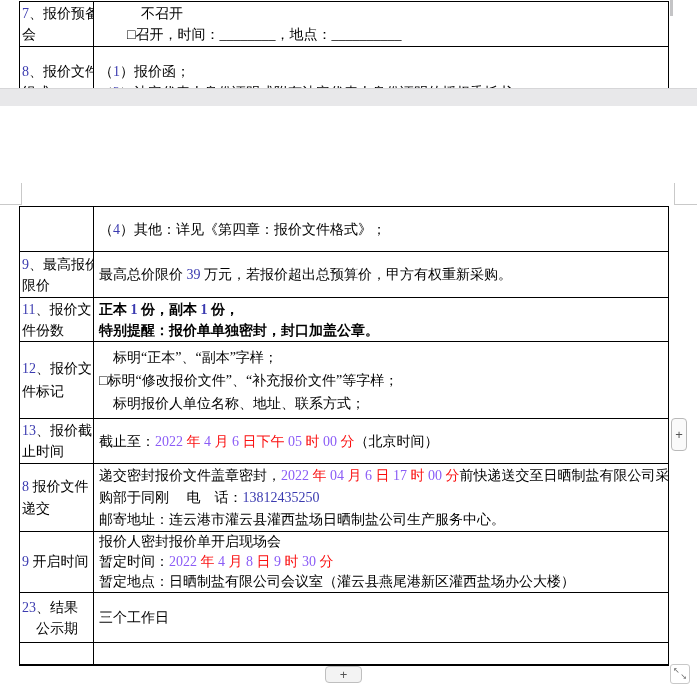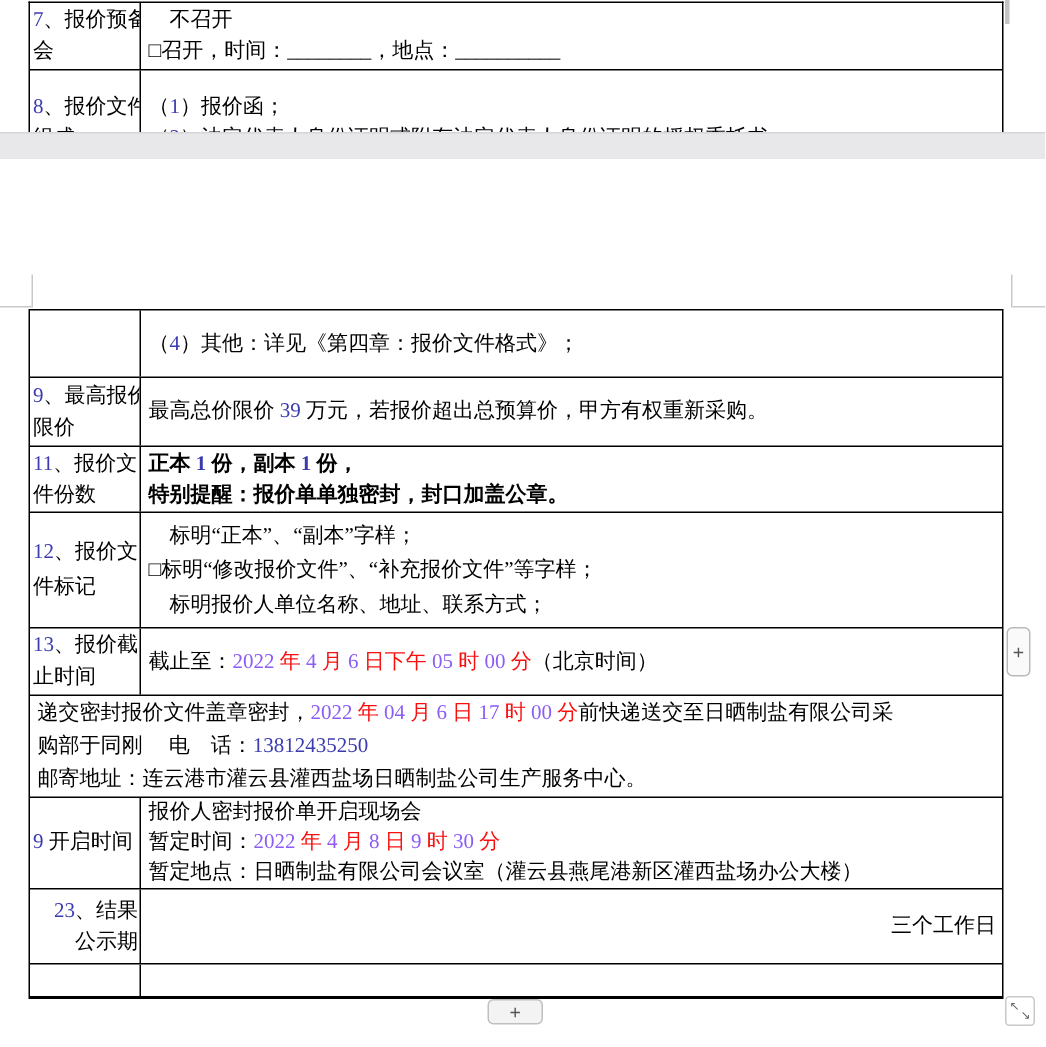--- a/index.html
+++ b/index.html
@@ -44,21 +44,21 @@
   .resize-handle .nw{left:2px;top:2px;}
   .resize-handle .se{right:2px;bottom:2px;}
 </style>
 </head>
 <body>
 
 <div class="screen">
 
   <div class="page1">
     <div class="tbl tbl-top" id="top-table">
-        <div class="trow" style="height: 44px;">
+        <div class="trow" style="height: 44px; gap: 28px;">
           <div class="cell label">
             <div class="tline"><span class="num">7</span><span>、报价预备</span></div>
             <div class="tline"><span>会</span></div>
           </div>
           <div class="cell content">
             <div class="tline"><span>　不召开</span></div>
             <div class="tline"><span>□召开，时间：________，地点：__________</span></div>
           </div>
         </div>
         <div class="trow" style="height: 70px;">
@@ -123,37 +123,41 @@
       <div class="trow" style="height: 45px;">
         <div class="cell label">
           <div class="tline"><span class="num">13</span><span>、报价截</span></div>
           <div class="tline"><span>止时间</span></div>
         </div>
         <div class="cell content">
           <div class="tline"><span>截止至：</span><span class="rednum">2022</span><span class="red"> 年 </span><span class="rednum">4</span><span class="red"> 月 </span><span class="rednum">6</span><span class="red"> 日下午 </span><span class="rednum">05</span><span class="red"> 时 </span><span class="rednum">00</span><span class="red"> 分</span><span>（北京时间）</span></div>
         </div>
       </div>
       <div class="trow" style="height: 68px; --lh: 22px;">
+        <div class="cell label">
+          <div class="tline"><span class="num">8</span><span> 报价文件</span></div>
+          <div class="tline"><span>递交</span></div>
+        </div>
         <div class="cell content">
           <div class="tline"><span>递交密封报价文件盖章密封，</span><span class="rednum">2022</span><span class="red"> 年 </span><span class="rednum">04</span><span class="red"> 月 </span><span class="rednum">6</span><span class="red"> 日 </span><span class="rednum">17</span><span class="red"> 时 </span><span class="rednum">00</span><span class="red"> 分</span><span>前快递送交至日晒制盐有限公司采</span></div>
           <div class="tline"><span>购部于同刚　 电　话：</span><span class="num">13812435250</span></div>
           <div class="tline"><span>邮寄地址：连云港市灌云县灌西盐场日晒制盐公司生产服务中心。</span></div>
         </div>
       </div>
       <div class="trow" style="height: 61px; --lh: 20px;">
         <div class="cell label">
           <div class="tline"><span class="num">9</span><span> 开启时间</span></div>
         </div>
         <div class="cell content">
           <div class="tline"><span>报价人密封报价单开启现场会</span></div>
           <div class="tline"><span>暂定时间：</span><span class="rednum">2022</span><span class="red"> 年 </span><span class="rednum">4</span><span class="red"> 月 </span><span class="rednum">8</span><span class="red"> 日 </span><span class="rednum">9</span><span class="red"> 时 </span><span class="rednum">30</span><span class="red"> 分</span></div>
           <div class="tline"><span>暂定地点：日晒制盐有限公司会议室（灌云县燕尾港新区灌西盐场办公大楼）</span></div>
         </div>
       </div>
-      <div class="trow" style="height: 50px; text-align: right;">
+      <div class="trow" style="height: 50px;">
         <div class="cell label">
           <div class="tline"><span class="num">23</span><span>、结果</span></div>
           <div class="tline"><span>　公示期</span></div>
         </div>
         <div class="cell content">
           <div class="tline"><span>三个工作日</span></div>
         </div>
       </div>
       <div class="trow" style="height: 22px;">
         <div class="cell label"></div>

